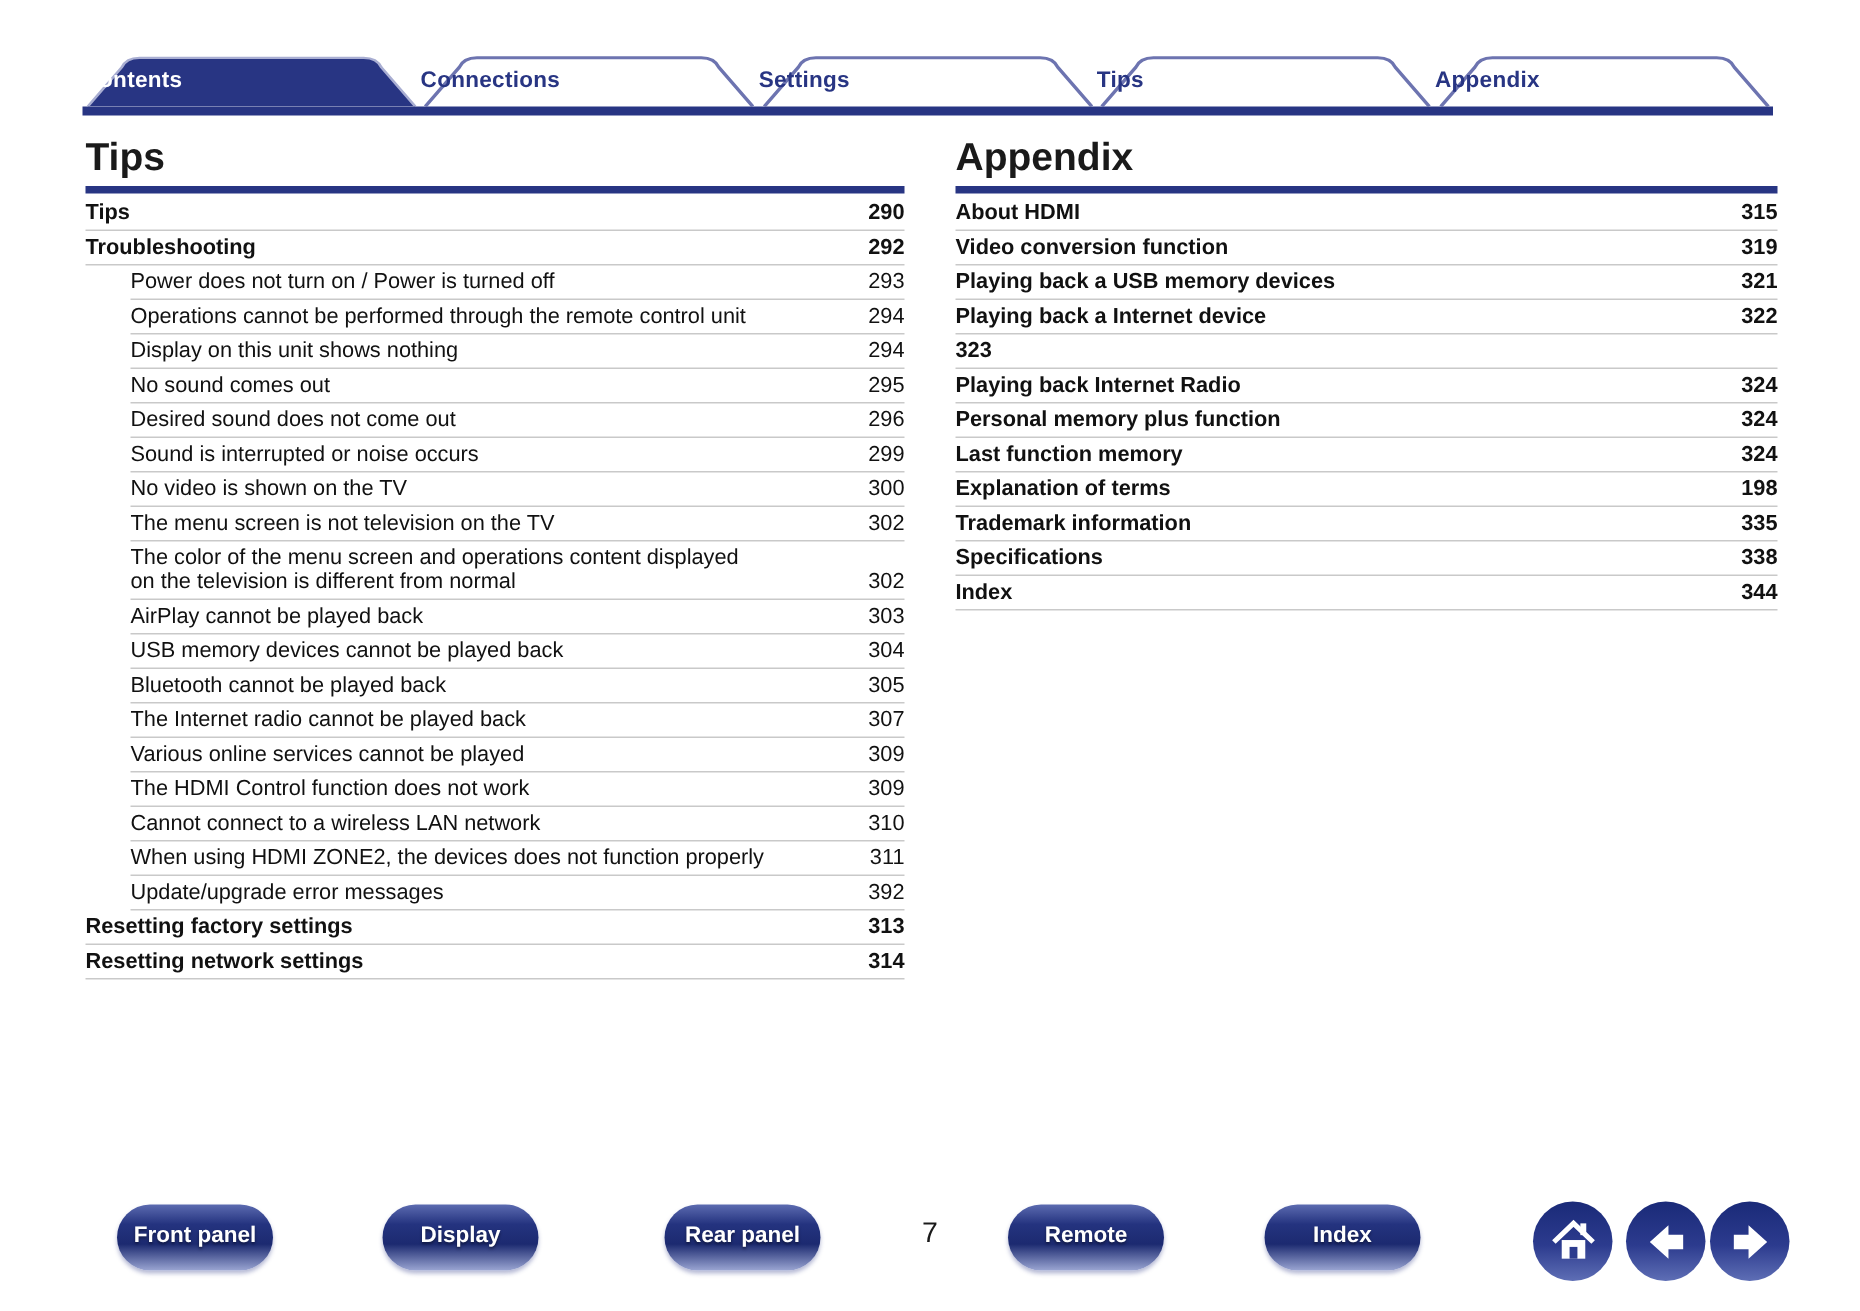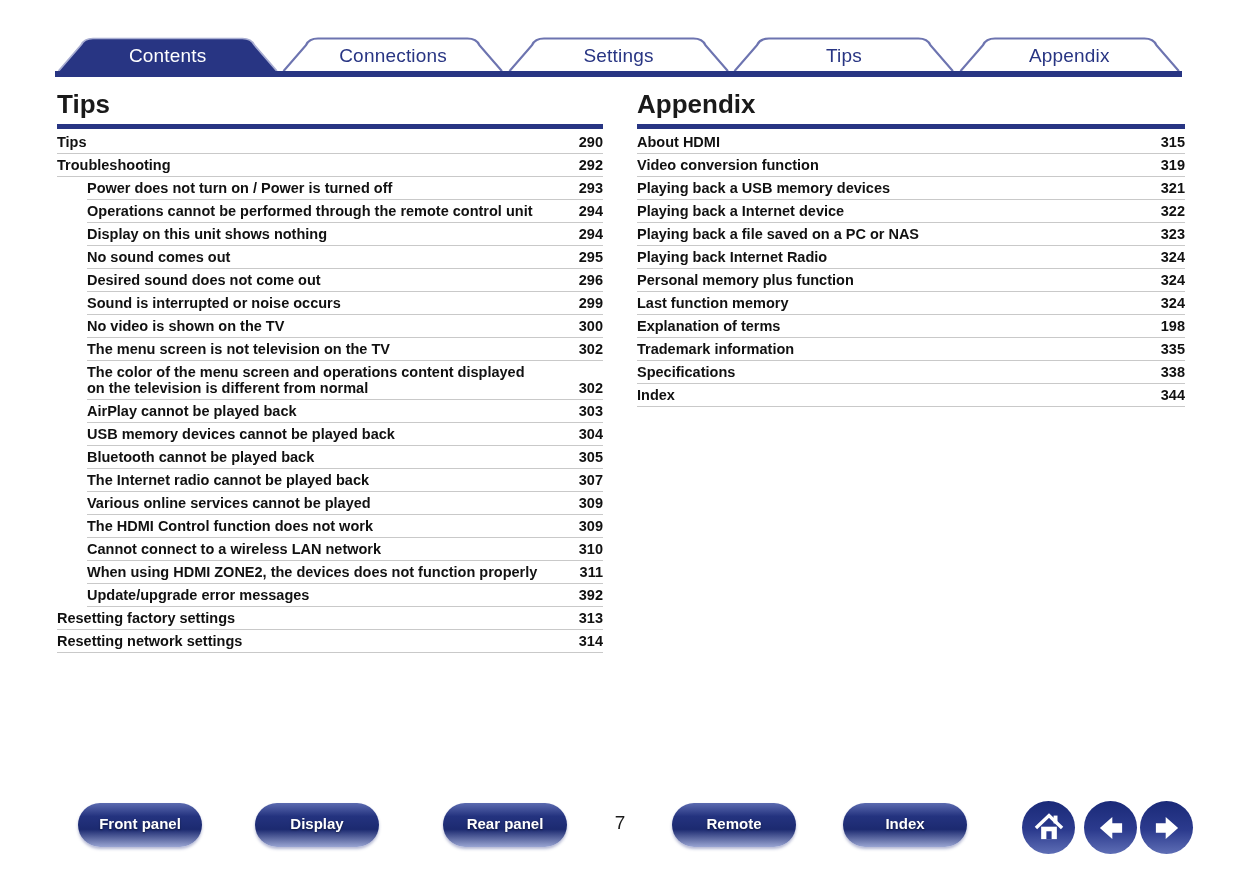--- a/index.html
+++ b/index.html
@@ -9,44 +9,44 @@
     overflow:hidden;
   }
   
   .tabbar{position:absolute;left:55px;top:37px;width:1127px;height:40px;}
   .tabs{display:flex;height:34px;}
   .tab{position:relative;flex:1;height:34px;cursor:pointer;}
   .tab svg{position:absolute;left:0;top:0;width:100%;height:100%;display:block;}
   .tab path{fill:#ffffff;stroke:#6d74b0;stroke-width:2;}
   .tab.active path{fill:#283583;stroke:#a9aed2;stroke-width:1.5;}
   .tab-label{
-    position:absolute;left:0;right:0;top:8px;text-align:center;
-    font-size:19px;font-weight:normal;color:#283583;letter-spacing:.2px;
+    position:absolute;left:0;right:0;top:8px;
+    font-size:15px;font-weight:bold;color:#283583;letter-spacing:.2px;
   }
   .tab.active .tab-label{color:#ffffff;}
   .tab-underline{position:absolute;left:0;top:34px;width:100%;height:6px;background:#283583;}
   
   .col{position:absolute;top:90px;}
   .col-left{left:57px;width:546px;}
   .col-right{left:637px;width:548px;}
   .section-title{font-size:26px;line-height:28px;font-weight:bold;color:#1a1a1a;margin:0 0 6px 0;}
   .section-rule{height:5px;background:#283583;margin-bottom:2px;}
   .toc-row{
     display:flex;align-items:flex-end;justify-content:space-between;
     padding:3px 0 3px 0;border-bottom:1px solid #c9c9c9;
     font-size:14.5px;line-height:16px;cursor:pointer;
   }
   .toc-row.top{font-weight:bold;}
-  .toc-row.sub{margin-left:30px;font-weight:bold;}
+  .toc-row.sub{margin-left:30px;font-weight:normal;}
   .row-label{white-space:pre-line;padding-right:10px;}
   .row-page{flex:0 0 auto;text-align:right;}
   
   .footer{position:absolute;left:0;top:803px;width:1240px;height:46px;}
   .fbtn{
-    position:absolute;top:0;width:124px;height:44px;border-radius:22px;
+    position:absolute;top:0;width:104px;height:44px;border-radius:22px;
     background:linear-gradient(180deg,#5c6bb0 0%,#24337f 30%,#1c2a70 60%,#9aa5d2 100%);
     box-shadow:0 2px 3px rgba(40,53,131,.35);
     color:#fff;font-size:15px;font-weight:bold;text-align:center;line-height:42px;
     text-shadow:0 1px 2px rgba(0,0,0,.45);cursor:pointer;
   }
   .fbtn:nth-child(1){left:78px;}
   .fbtn:nth-child(2){left:255px;}
   .fbtn:nth-child(3){left:443px;}
   .fbtn:nth-child(4){left:672px;}
   .fbtn:nth-child(5){left:843px;}
@@ -213,21 +213,20 @@
     </div>
       <div class="toc-row top">
       <span class="row-label">Playing back a USB memory devices</span>
       <span class="row-page">321</span>
     </div>
       <div class="toc-row top">
       <span class="row-label">Playing back a Internet device</span>
       <span class="row-page">322</span>
     </div>
       <div class="toc-row top">
-      <span class="row-label">Playing back a file saved on a PC or NAS</span>
       <span class="row-page">323</span>
     </div>
       <div class="toc-row top">
       <span class="row-label">Playing back Internet Radio</span>
       <span class="row-page">324</span>
     </div>
       <div class="toc-row top">
       <span class="row-label">Personal memory plus function</span>
       <span class="row-page">324</span>
     </div>

